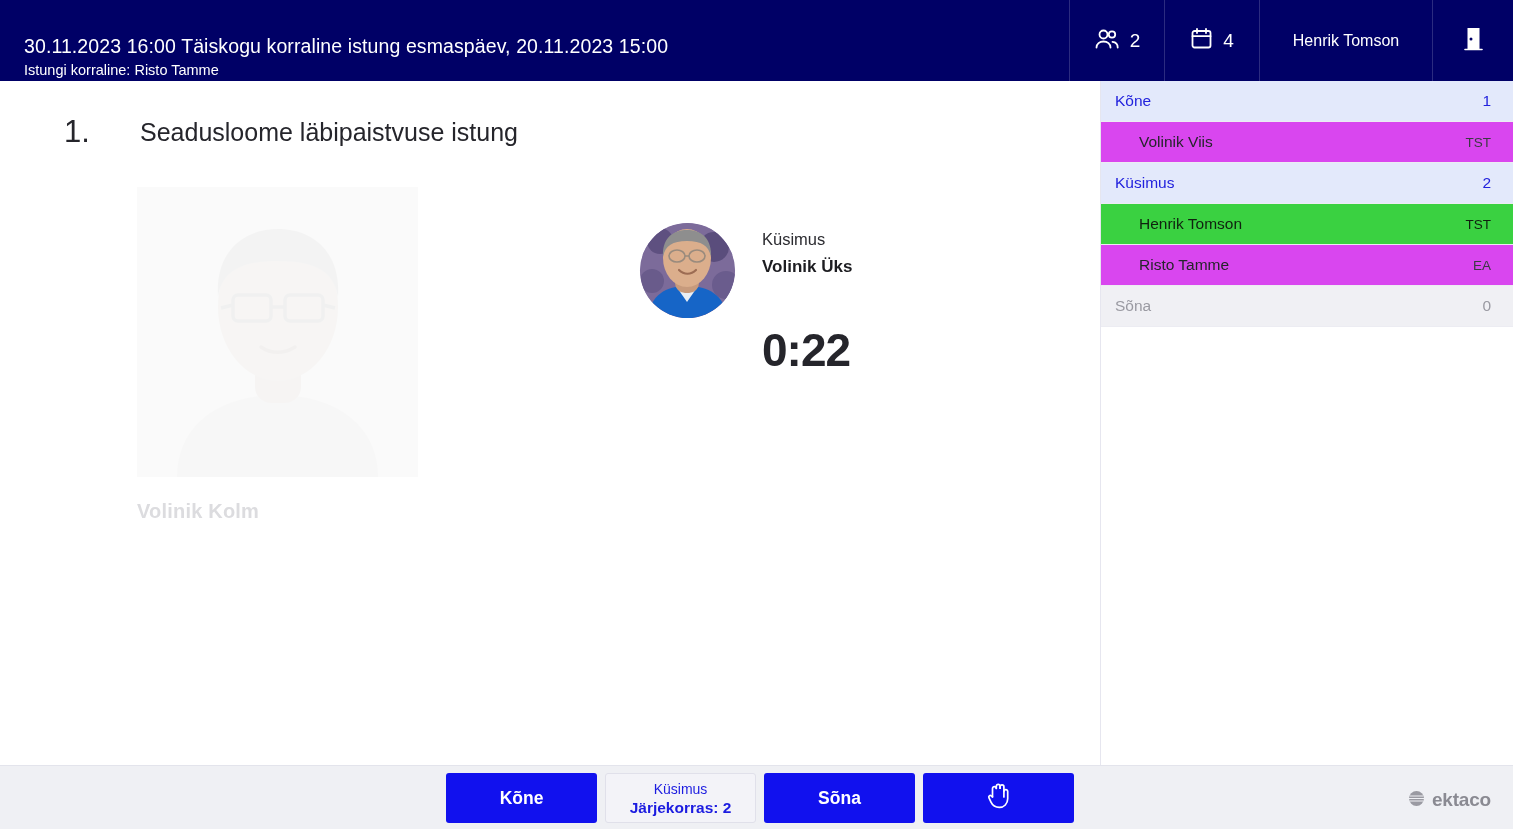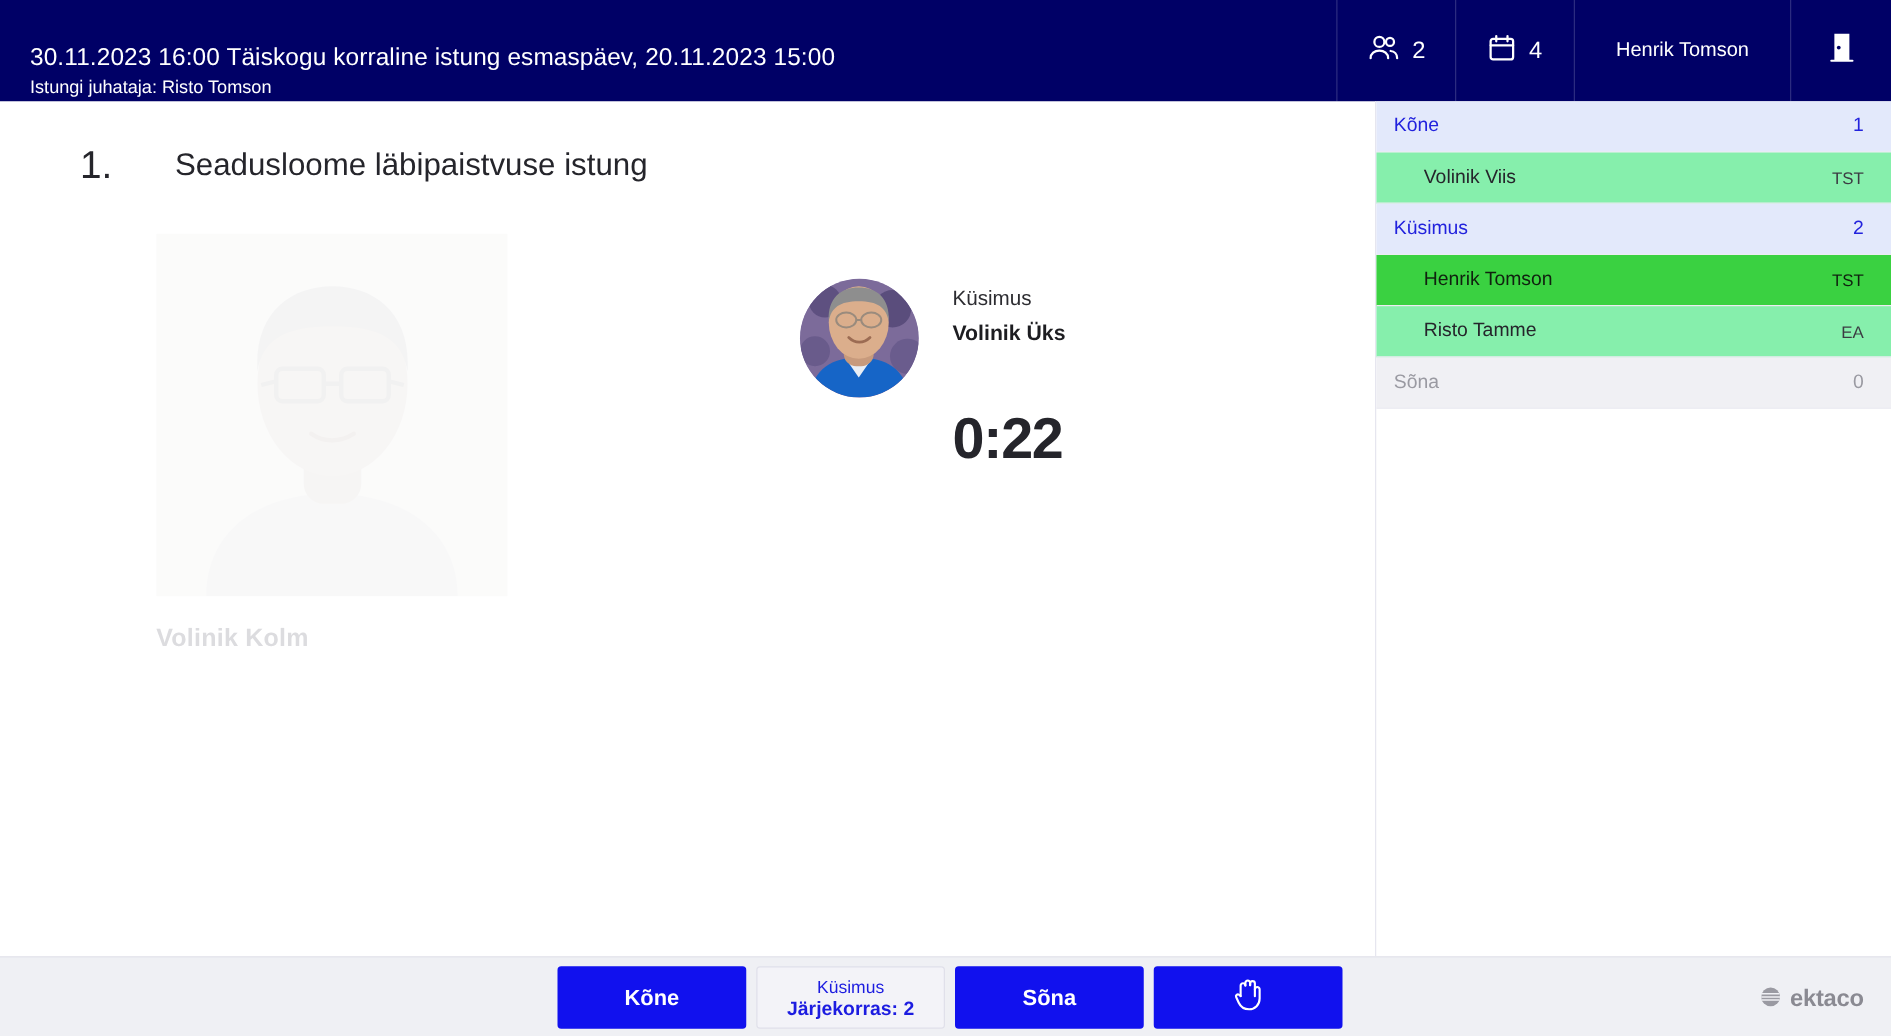--- a/index.html
+++ b/index.html
@@ -61,21 +61,21 @@
   }
   .agenda-title {
     font-size: 25px; font-weight: 400; color: #25252b;
     line-height: 36px;
   }
 
   .content-row { position: relative; }
 
   
   .faded-block {
-    position: absolute; left: 125px; top: 37px;
+    position: absolute; left: 137px; top: 37px;
     width: 281px;
   }
   .faded-photo {
     width: 281px; height: 290px;
     position: relative; overflow: hidden;
     background: #fbfbfb;
   }
   .faded-photo .pf { opacity: .07; }
   .faded-name {
     margin-top: 23px;
@@ -121,21 +121,21 @@
     justify-content: space-between;
     font-size: 15.5px;
     border-bottom: 1px solid #ececf2;
   }
   .q-group {
     background: #e3e9fb; color: #2222dd;
     padding: 0 22px 0 14px;
   }
   .q-group.muted { background: #f0f0f4; color: #9a9aa2; }
   .q-item {
-    background: #86efac; color: #25252b;
+    background: #d946ef; color: #25252b;
     padding: 0 22px 0 38px;
   }
   .q-item.active { background: #3ad141; color: #10210f; }
   .q-item .q-right { font-size: 13.5px; color: #3b3b42; margin-left: 43px; }
   .q-item.active .q-right { color: #10210f; }
   .q-group .q-right { font-size: 15.5px; }
 
   
   .footer {
     position: absolute; top: 765px; left: 0;
@@ -179,21 +179,21 @@
 </style>
 </head>
 <body>
 
 <div id="app">
 
   <div class="header">
 
     <div class="header-title-block">
       <div class="header-title">30.11.2023 16:00 Täiskogu korraline istung esmaspäev, 20.11.2023 15:00</div>
-      <div class="header-sub">Istungi juhataja: Risto Tomson</div>
+      <div class="header-sub">Istungi korraline: Risto Tamme</div>
     </div>
 
     <div class="header-cell hc-users">
       <span class="ico">
         <svg width="26" height="22" viewBox="0 0 26 22" fill="none" stroke="#ffffff" stroke-width="1.8" stroke-linecap="round" stroke-linejoin="round">
           <circle cx="9.5" cy="6.5" r="4"></circle>
           <circle cx="18" cy="6.5" r="3.2"></circle>
           <path d="M2.5 19.5c0-3.6 3.1-6 7-6s7 2.4 7 6"></path>
           <path d="M18.5 13.8c3.1.25 5.2 2.6 5.2 5.7"></path>
         </svg>

